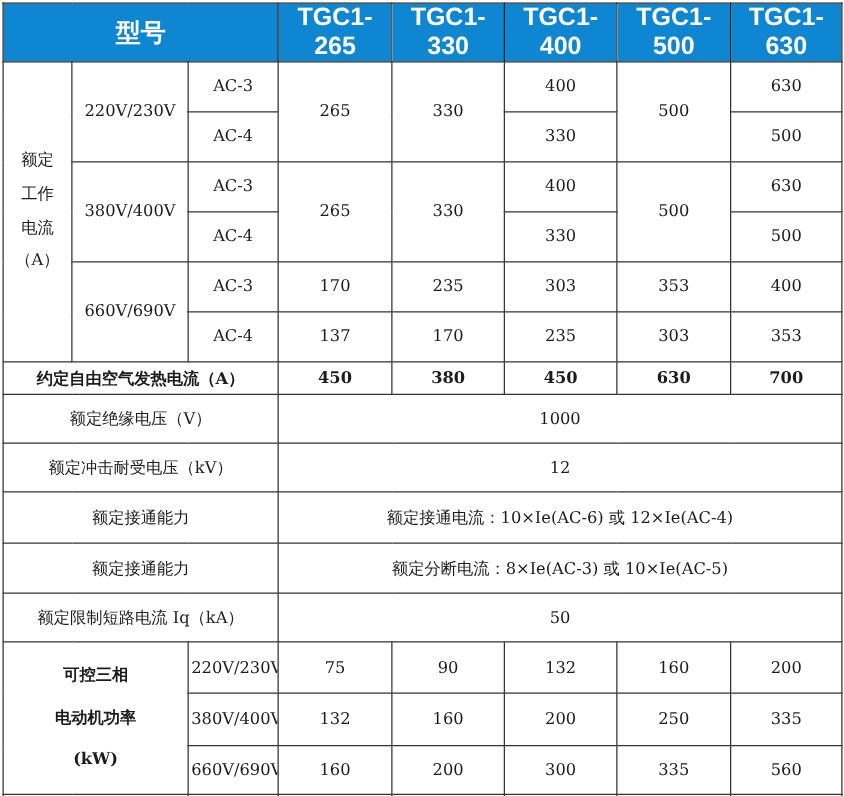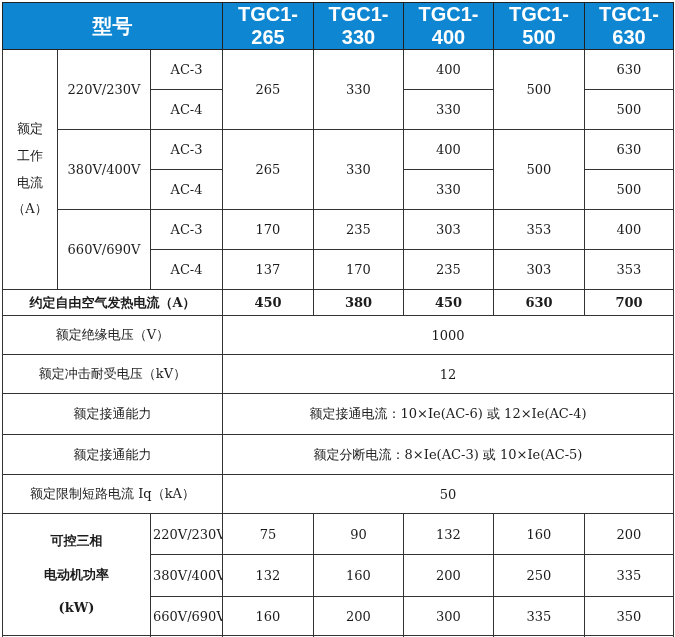--- a/index.html
+++ b/index.html
@@ -174,21 +174,21 @@
       <td>200</td>
       <td>250</td>
       <td>335</td>
     </tr>
     <tr class="h39">
       <td>660V/690V</td>
       <td>160</td>
       <td>200</td>
       <td>300</td>
       <td>335</td>
-      <td>350</td>
+      <td>560</td>
     </tr>
 
     <tr class="partial">
       <td colspan="2"></td>
       <td></td>
       <td></td>
       <td></td>
       <td></td>
       <td></td>
       <td></td>

